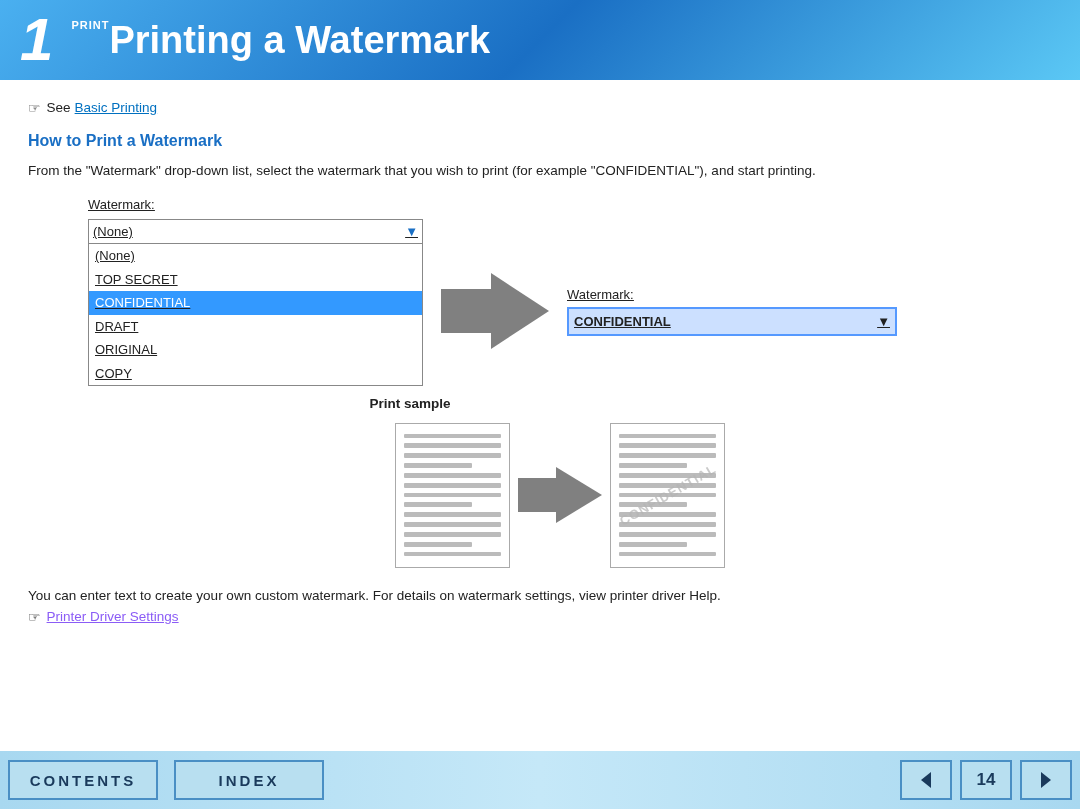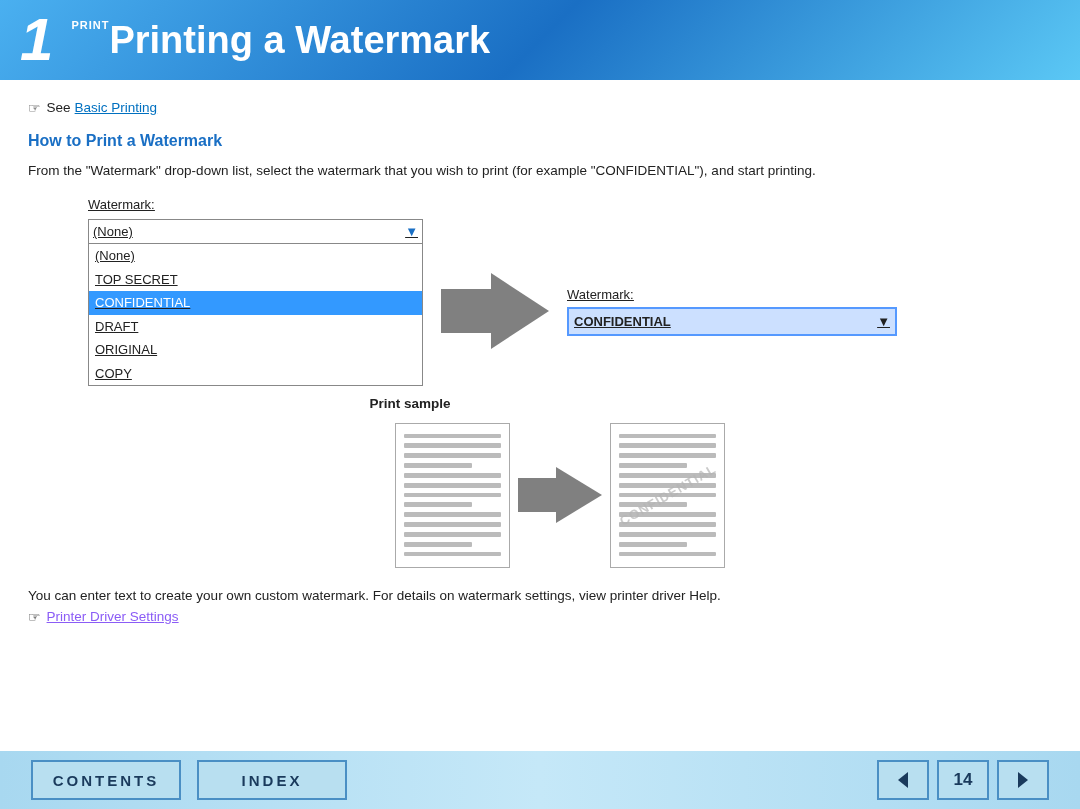--- a/index.html
+++ b/index.html
@@ -279,21 +279,21 @@
     
     .footer {
       position: absolute;
       bottom: 0;
       left: 0;
       right: 0;
       height: 58px;
       background: linear-gradient(90deg, #a8d8f0 0%, #c5e8f8 50%, #a8d8f0 100%);
       display: flex;
       align-items: center;
-      padding: 0 31px;
+      padding: 0 8px;
       gap: 0;
     }
     .footer-btn {
       height: 40px;
       min-width: 150px;
       border: 2px solid #4a8fc4;
       background: #b8dff0;
       color: #1a3a5c;
       font-size: 15px;
       font-weight: bold;

